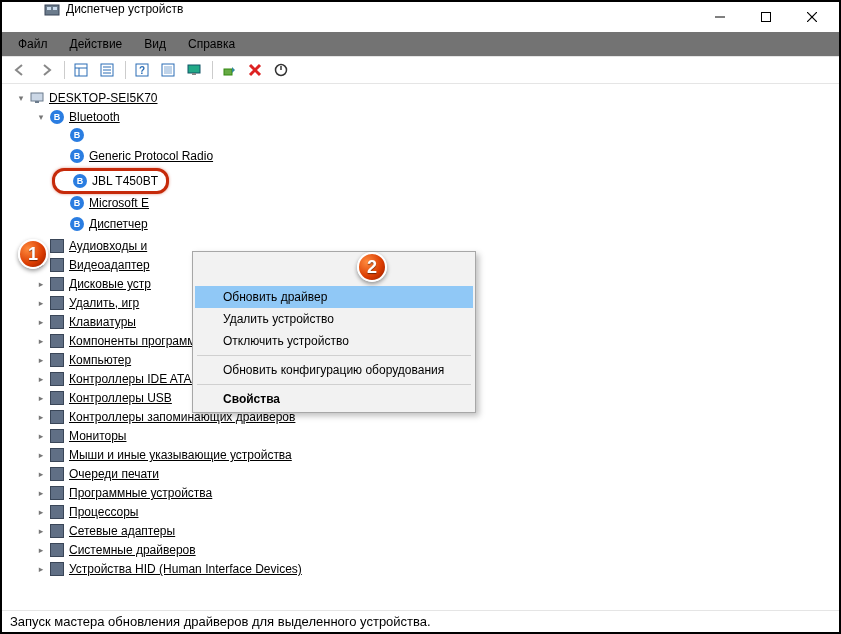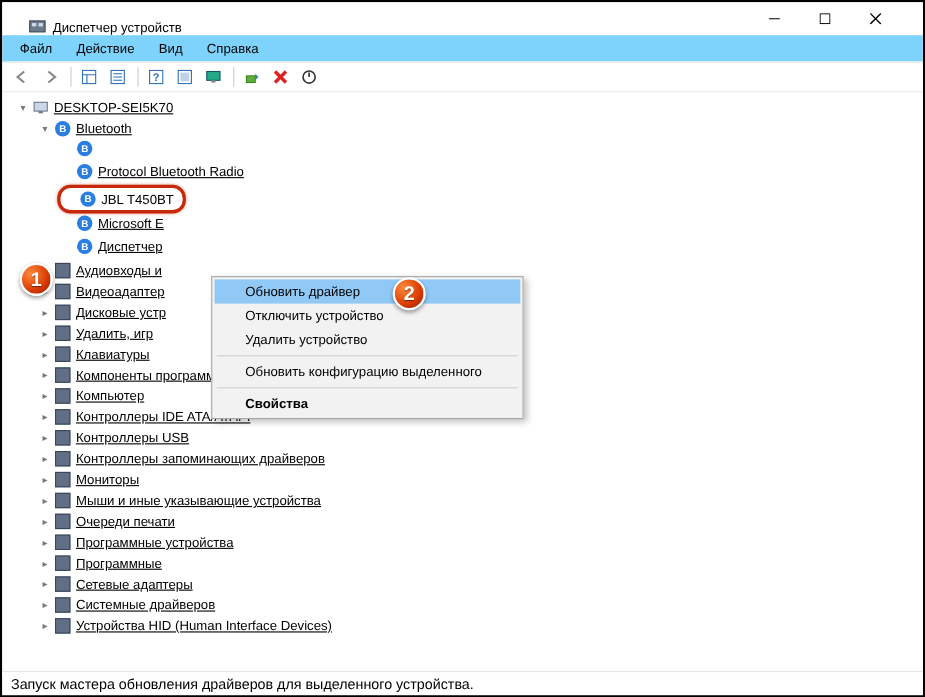--- a/index.html
+++ b/index.html
@@ -9,35 +9,36 @@
     font-size: 12px;
     background: #fff;
     width: 841px;
     height: 634px;
     overflow: hidden;
     position: relative;
     border: 2px solid #000;
   }
   .titlebar {
     display: flex;
-    align-items: flex-end;
+    align-items: flex-start;
     height: 30px;
-    padding: 0 20px;
-    background: #fff;
+    padding: 0 4px;
+    background: #fff;
+    margin-left: 34px;
   }
   .titlebar .app-icon { width: 16px; height: 16px; margin: 0 6px 0 4px; }
   .titlebar .title { flex: 1; font-size: 12px; }
   .win-controls { display: flex; }
   .win-btn { width: 46px; height: 30px; display: flex; align-items: center; justify-content: center; }
   .win-btn svg { width: 10px; height: 10px; }
   .menubar {
     display: flex;
     gap: 2px;
     padding: 2px 6px;
-    background: #7dd3fc;
+    background: #737373;
   }
   .menu-item { padding: 3px 10px; }
   .toolbar {
     display: flex;
     align-items: center;
     gap: 0;
     padding: 2px 6px;
     background: #fff;
     border-top: 1px solid #e5e5e5;
     border-bottom: 1px solid #e5e5e5;
@@ -115,20 +116,21 @@
     box-shadow: 3px 3px 6px rgba(0,0,0,0.25);
     padding: 2px;
     z-index: 20;
   }
   .context-menu .cm-item {
     padding: 4px 20px 4px 28px;
     font-size: 12px;
   }
   .context-menu .cm-item.highlight {
     background: #90c8f6;
+    margin-top: 32px;
   }
   .context-menu .cm-sep {
     height: 1px; background: #d0d0d0; margin: 3px 2px;
   }
   .statusbar {
     position: absolute;
     bottom: 0; left: 0; right: 0;
     border-top: 1px solid #e5e5e5;
     padding: 3px 8px;
     font-size: 13px;
@@ -273,21 +275,21 @@
                     <span class="expander"></span>
                     <span class="icon-slot">
                       <span class="bt-icon">B</span>
                     </span>
                   </span></li>
               <li><span class="node">
                     <span class="expander"></span>
                     <span class="icon-slot">
                       <span class="bt-icon">B</span>
                     </span>
-                    <span class="label">Protocol Bluetooth Radio</span>
+                    <span class="label">Generic Protocol Radio</span>
                   </span></li>
               <li>
                 <span class="selected-node">
                   <span class="expander"></span>
                   <span class="icon-slot">
                       <span class="bt-icon">B</span>
                     </span>
                   <span class="label">JBL T450BT</span>
                 </span>
               </li>
@@ -404,21 +406,21 @@
                 <span class="icon-slot">
                   <span class="dev-icon"></span>
                 </span>
                 <span class="label">Программные устройства</span>
               </span></li>
           <li><span class="node">
                 <span class="expander">▸</span>
                 <span class="icon-slot">
                   <span class="dev-icon"></span>
                 </span>
-                <span class="label">Программные</span>
+                <span class="label">Процессоры</span>
               </span></li>
           <li><span class="node">
                 <span class="expander">▸</span>
                 <span class="icon-slot">
                   <span class="dev-icon"></span>
                 </span>
                 <span class="label">Сетевые адаптеры</span>
               </span></li>
           <li><span class="node">
                 <span class="expander">▸</span>
@@ -437,24 +439,24 @@
         </ul>
       </li>
     </ul>
   </div>
 
   <div class="badge" style="left:16px;top:155px;">1</div>
   <div class="badge" style="left:355px;top:168px;">2</div>
 
   <div class="context-menu">
     <div class="cm-item highlight">Обновить драйвер</div>
+    <div class="cm-item">Удалить устройство</div>
     <div class="cm-item">Отключить устройство</div>
-    <div class="cm-item">Удалить устройство</div>
     <div class="cm-sep"></div>
-    <div class="cm-item">Обновить конфигурацию выделенного</div>
+    <div class="cm-item">Обновить конфигурацию оборудования</div>
     <div class="cm-sep"></div>
     <div class="cm-item" style="font-weight:bold;">Свойства</div>
   </div>
 </div>
 
 <div class="statusbar">
   <span>Запуск мастера обновления драйверов для выделенного устройства.</span>
 </div>
 
 </body></html>

